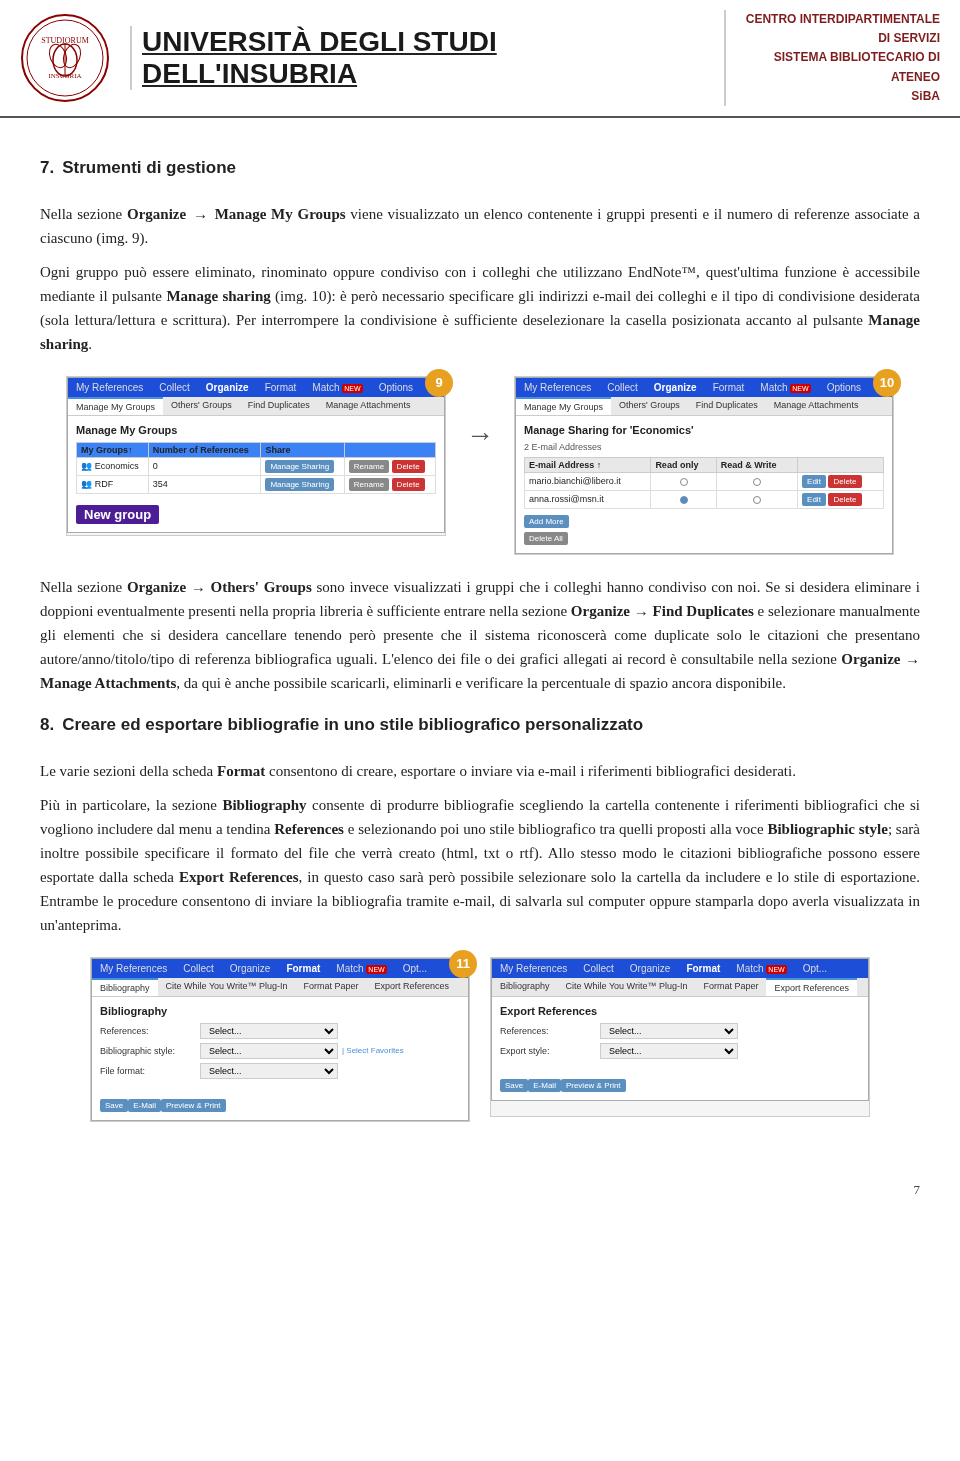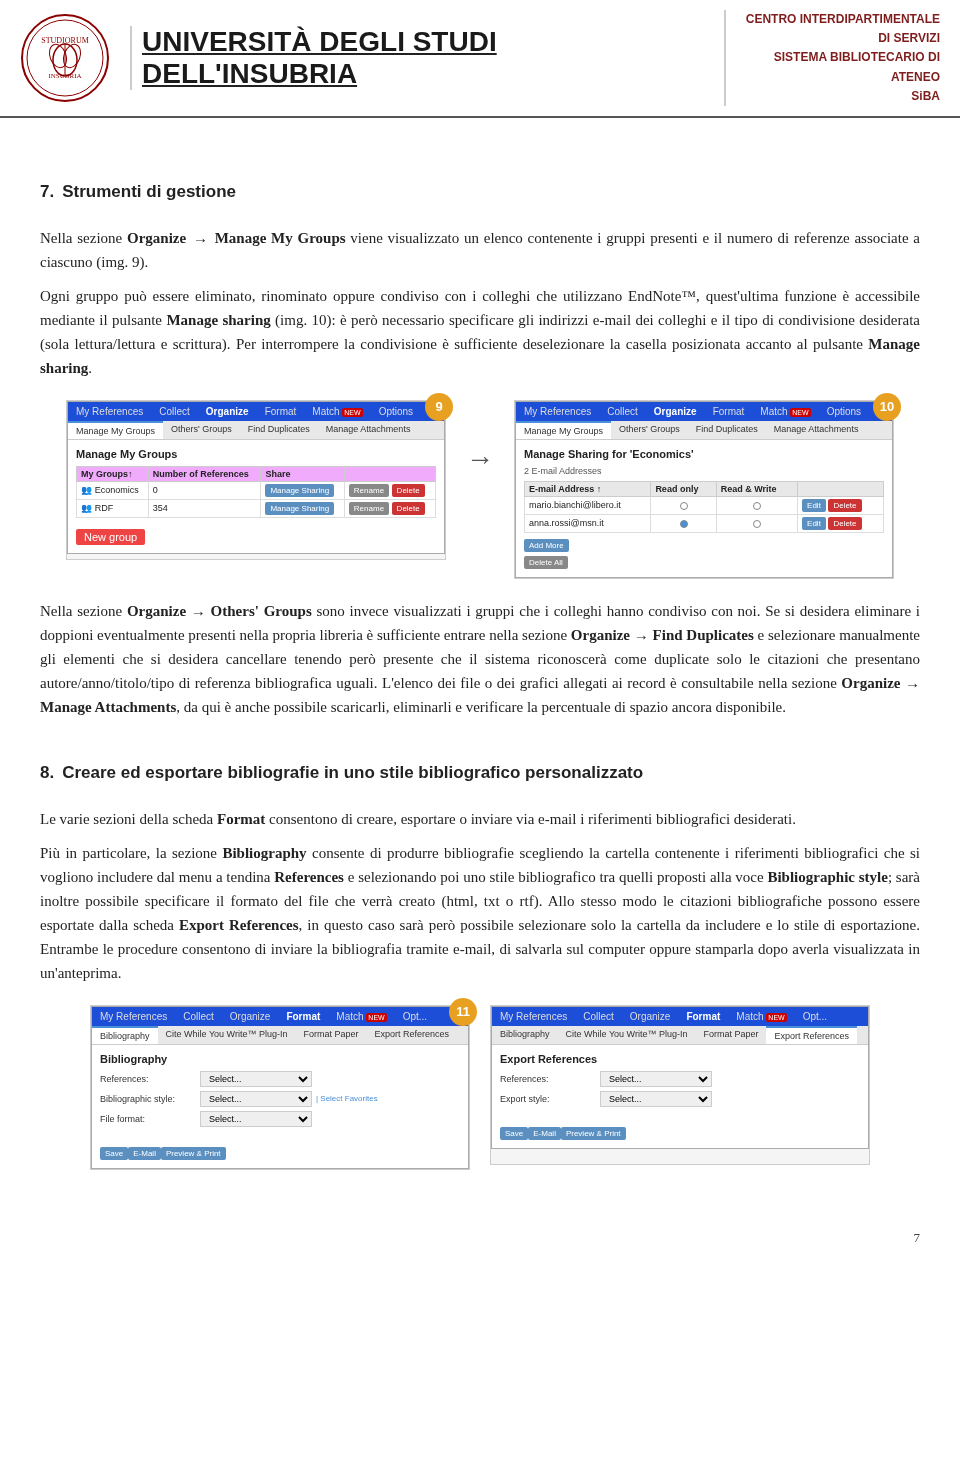--- a/index.html
+++ b/index.html
@@ -50,21 +50,21 @@
     
     .content {
       padding: 20px 40px 40px 40px;
     }
 
     .section-title {
       font-family: Arial, sans-serif;
       font-size: 17px;
       font-weight: bold;
       margin-bottom: 12px;
-      margin-top: 24px;
+      margin-top: 0;
     }
 
     .section-number {
       font-family: Arial, sans-serif;
       font-size: 17px;
       font-weight: bold;
     }
 
     p {
       margin-bottom: 10px;
@@ -170,21 +170,21 @@
       margin-bottom: 6px;
     }
 
     .endnote-table {
       width: 100%;
       border-collapse: collapse;
       font-size: 9px;
     }
 
     .endnote-table th {
-      background: #f0abfc;
+      background: #3b82f6;
       border: 1px solid #ccc;
       padding: 2px 4px;
       text-align: left;
     }
 
     .endnote-table td {
       border: 1px solid #ddd;
       padding: 2px 4px;
     }
 
@@ -201,28 +201,29 @@
 
     .btn-small.gray {
       background: #888;
     }
 
     .btn-small.red {
       background: #cc3333;
     }
 
     .btn-new-group {
-      background: #ef4444;
+      background: #4c1d95;
       color: white;
       border: none;
       padding: 2px 8px;
-      font-size: 11px;
+      font-size: 13px;
       border-radius: 2px;
       margin-top: 5px;
       display: inline-block;
+      font-weight: bold;
     }
 
     .sharing-subtitle {
       font-size: 9px;
       color: #555;
       margin-bottom: 5px;
     }
 
     .sharing-table {
       width: 100%;
@@ -291,21 +292,21 @@
 
     .field-label {
       width: 100px;
       color: #333;
     }
 
     .field-select {
       border: 1px solid #ccc;
       padding: 1px 4px;
       font-size: 9px;
-      width: 112px;
+      width: 138px;
     }
 
     .bottom-buttons {
       display: flex;
       margin-top: 20px;
     }
 
     .page-number-footer {
       text-align: right;
       padding: 0 40px 20px;

